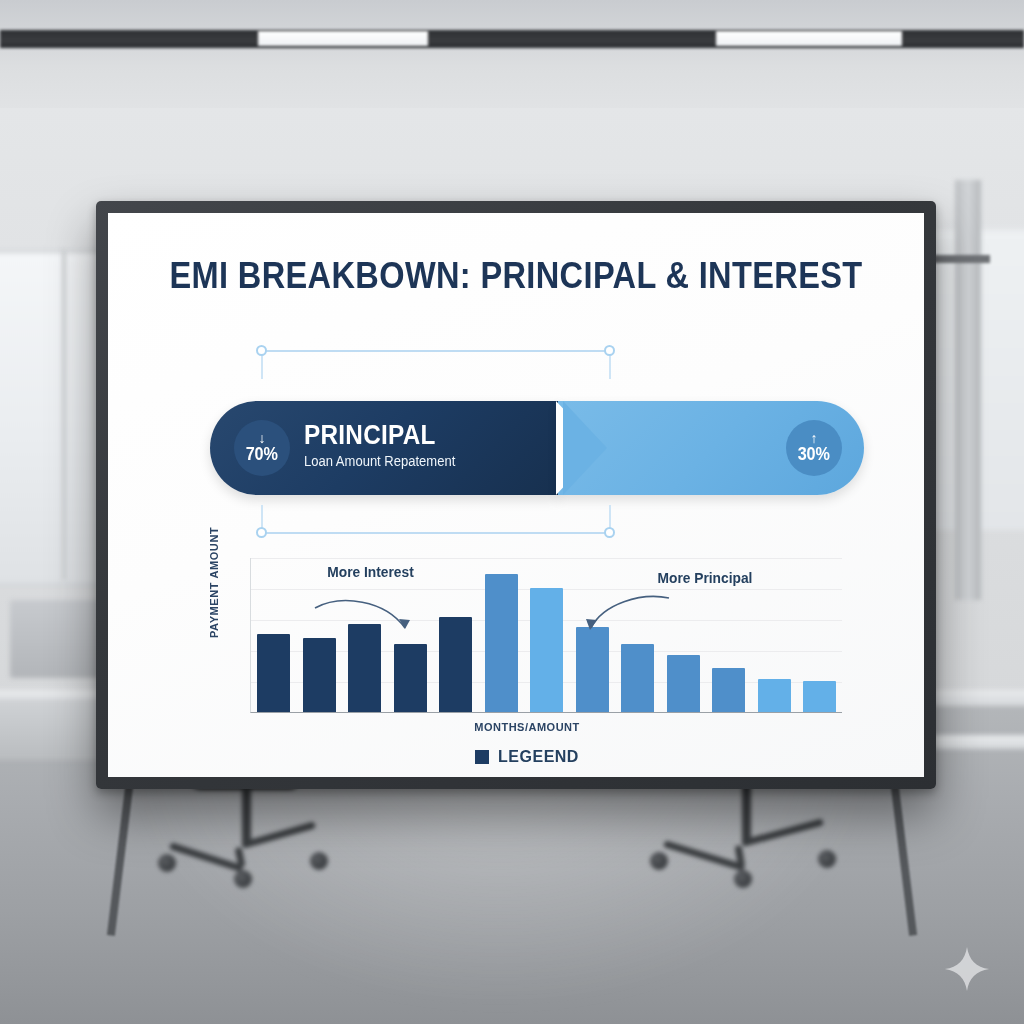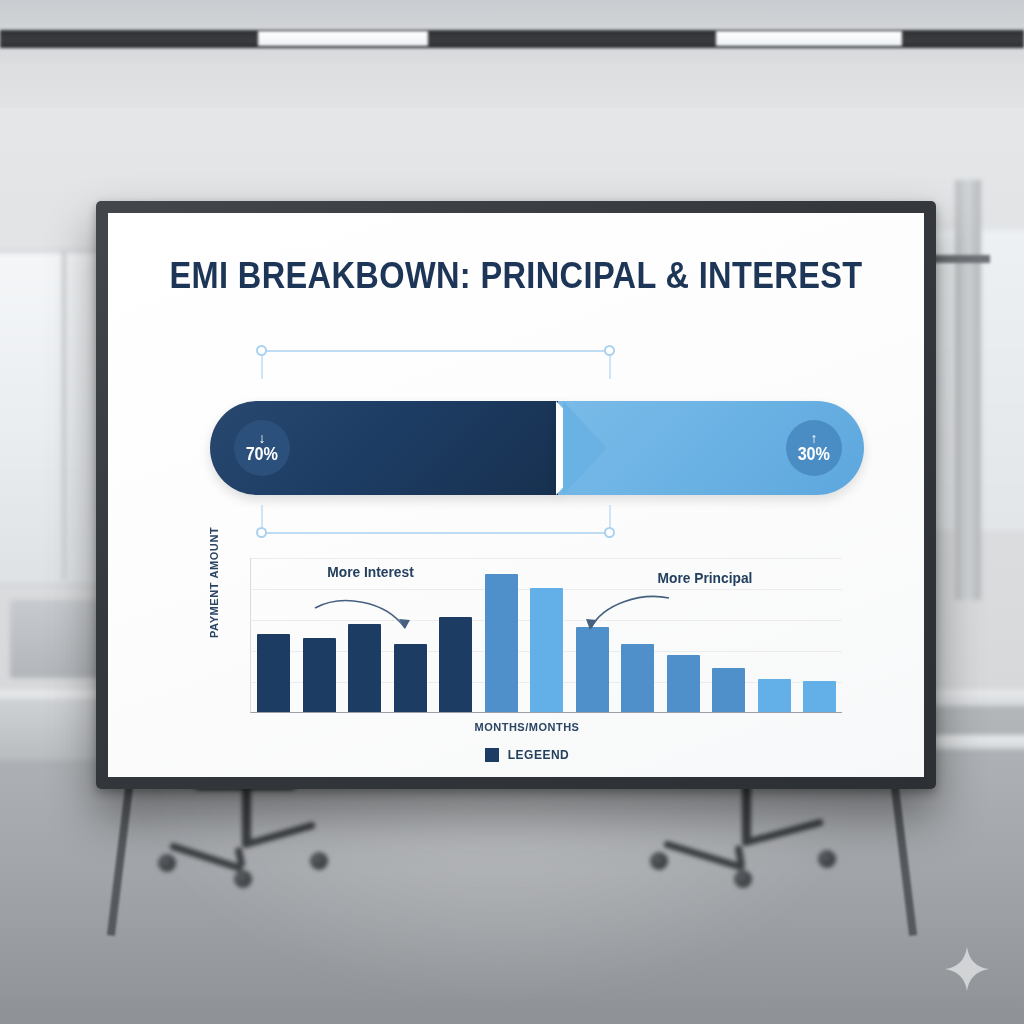--- a/index.html
+++ b/index.html
@@ -287,21 +287,21 @@
     letter-spacing: 0.5px;
   }
   #legend {
     position: absolute; left: 0; right: 0; top: 190px;
     display: flex; align-items: center; justify-content: center; gap: 9px;
   }
   .legend-swatch {
     width: 14px; height: 14px; background: #1d3c63;
   }
   .legend-label {
-    font-size: 12px; font-weight: bold; color: #24405f;
+    font-size: 16px; font-weight: bold; color: #24405f;
     letter-spacing: 0.5px;
   }
 
   
   #sparkle {
     position: absolute; right: 34px; bottom: 32px;
     width: 46px; height: 46px; opacity: 0.72;
   }
 </style>
 </head>
@@ -367,20 +367,24 @@
         <div class="bracket-dot" style="left:0; top:0;"></div>
         <div class="bracket-dot" style="left:348px; top:0;"></div>
       </div>
 
       <div id="banner">
 
         <div class="seg seg-principal">
           <div class="badge badge-principal">
             <span class="badge-arrow">↓</span>
             <span class="badge-pct">70%</span>
+          </div>
+          <div class="seg-text left">
+            <div class="seg-head">PRINCIPAL</div>
+            <div class="seg-sub">Loan Amount Repatement</div>
           </div>
         </div>
 
         <div class="seg seg-interest">
           <div class="badge badge-interest">
             <span class="badge-arrow">↑</span>
             <span class="badge-pct">30%</span>
           </div>
         </div>
 
@@ -427,21 +431,21 @@
             <path d="M94,49 L88,39 L99,40 Z" fill="#46607f"></path>
           </svg>
 
           <div class="annot annot-principal">More Principal</div>
           <svg class="annot-arrow" style="left:310px; top:28px;" width="120" height="60" viewBox="0 0 120 60">
             <path d="M108,12 C80,6 42,18 30,42" stroke="#46607f" stroke-width="1.6" fill="none"></path>
             <path d="M29,44 L36,34 L25,33 Z" fill="#46607f"></path>
           </svg>
         </div>
 
-        <div id="x-axis-label">MONTHS/MONTHS</div>
+        <div id="x-axis-label">MONTHS/AMOUNT</div>
 
         <div id="legend">
           <span class="legend-swatch" style="background: rgb(29, 60, 99);"></span>
           <span class="legend-label">LEGEEND</span>
         </div>
       </div>
 
     </div>
   </div>
 

